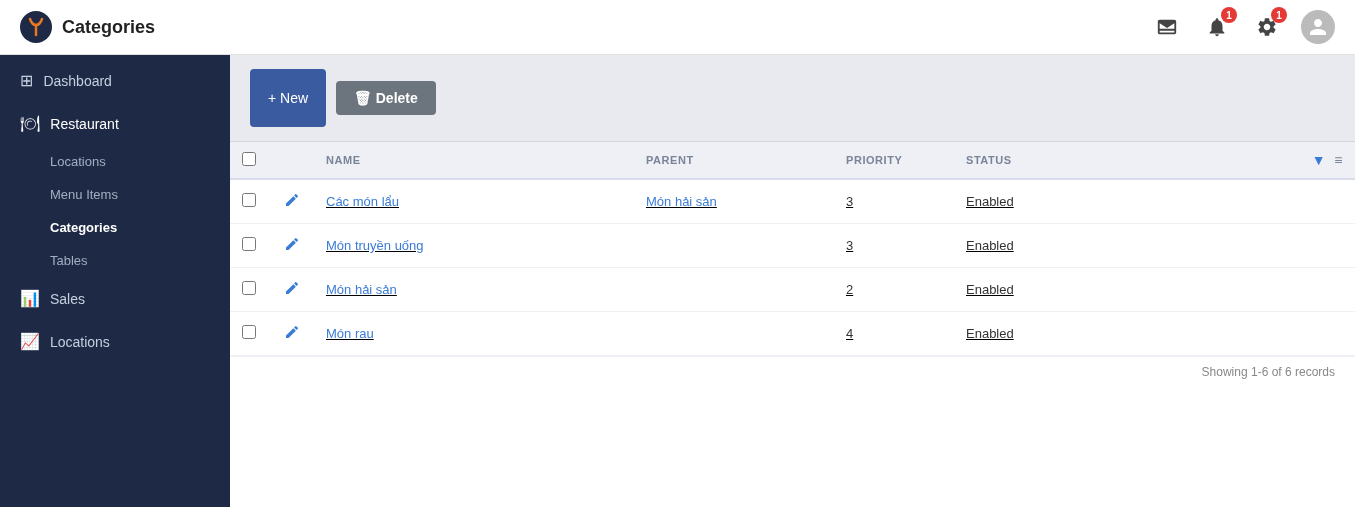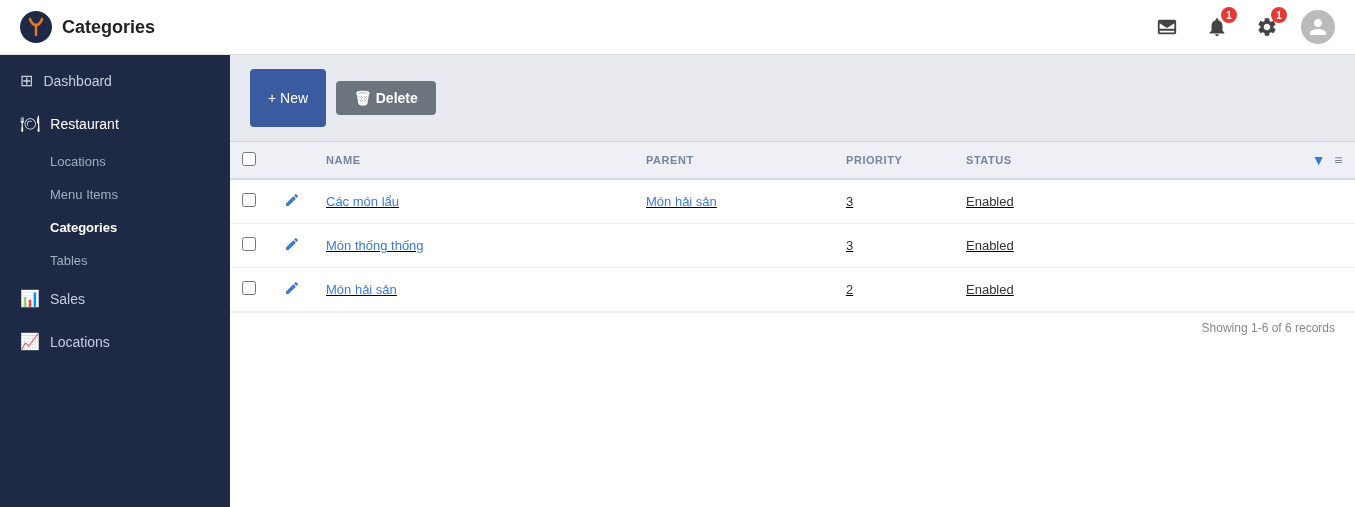--- a/index.html
+++ b/index.html
@@ -380,21 +380,21 @@
       <td class="col-check">
         <input type="checkbox" style="">
       </td>
       <td class="col-edit">
         <button class="edit-btn">
           <svg width="16" height="16" viewBox="0 0 24 24" fill="#3a7bd5">
                     <path d="M3 17.25V21h3.75L17.81 9.94l-3.75-3.75L3 17.25zM20.71 7.04a1 1 0 000-1.41l-2.34-2.34a1 1 0 00-1.41 0l-1.83 1.83 3.75 3.75 1.83-1.83z"></path>
                   </svg>
         </button>
       </td>
-      <td class="name-cell">Món thống thống</td>
+      <td class="name-cell">Món truyền uống</td>
       <td class=""></td>
       <td class="priority-cell" style="color:#333">3</td>
       <td>Enabled</td>
       <td></td>
     </tr>
             <tr>
       <td class="col-check">
         <input type="checkbox" style="">
       </td>
       <td class="col-edit">
@@ -403,20 +403,37 @@
                     <path d="M3 17.25V21h3.75L17.81 9.94l-3.75-3.75L3 17.25zM20.71 7.04a1 1 0 000-1.41l-2.34-2.34a1 1 0 00-1.41 0l-1.83 1.83 3.75 3.75 1.83-1.83z"></path>
                   </svg>
         </button>
       </td>
       <td class="name-cell">Món hải sản</td>
       <td class=""></td>
       <td class="priority-cell" style="color:#333">2</td>
       <td>Enabled</td>
       <td></td>
     </tr>
+            <tr>
+      <td class="col-check">
+        <input type="checkbox" style="">
+      </td>
+      <td class="col-edit">
+        <button class="edit-btn">
+          <svg width="16" height="16" viewBox="0 0 24 24" fill="#3a7bd5">
+                    <path d="M3 17.25V21h3.75L17.81 9.94l-3.75-3.75L3 17.25zM20.71 7.04a1 1 0 000-1.41l-2.34-2.34a1 1 0 00-1.41 0l-1.83 1.83 3.75 3.75 1.83-1.83z"></path>
+                  </svg>
+        </button>
+      </td>
+      <td class="name-cell">Món rau</td>
+      <td class=""></td>
+      <td class="priority-cell" style="color:#333">4</td>
+      <td>Enabled</td>
+      <td></td>
+    </tr>
           </tbody>
       </table>
       <div class="table-footer">
         <span>Showing 1-6 of 6 records</span>
       </div>
     </div>
   </div>
 </div>
 
 </body></html>

